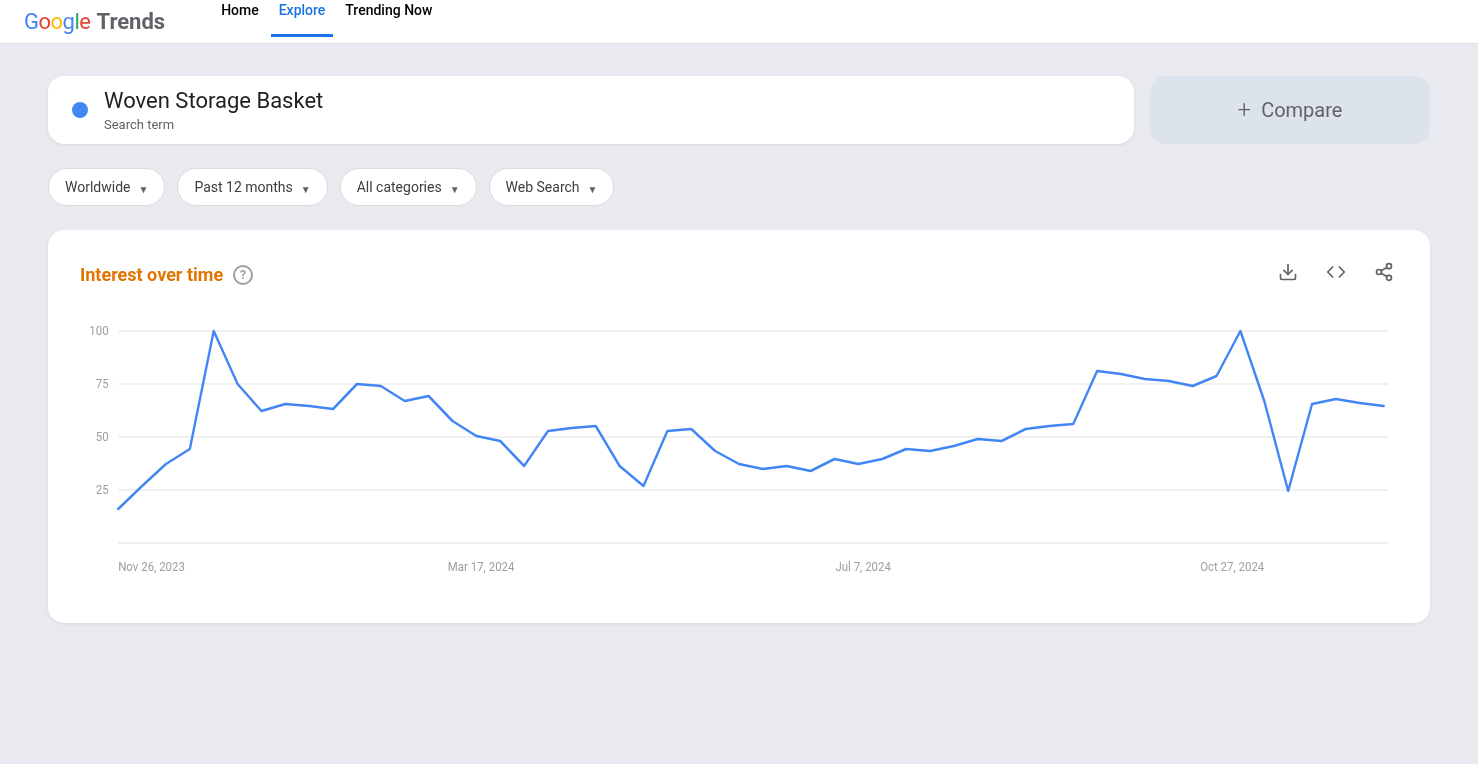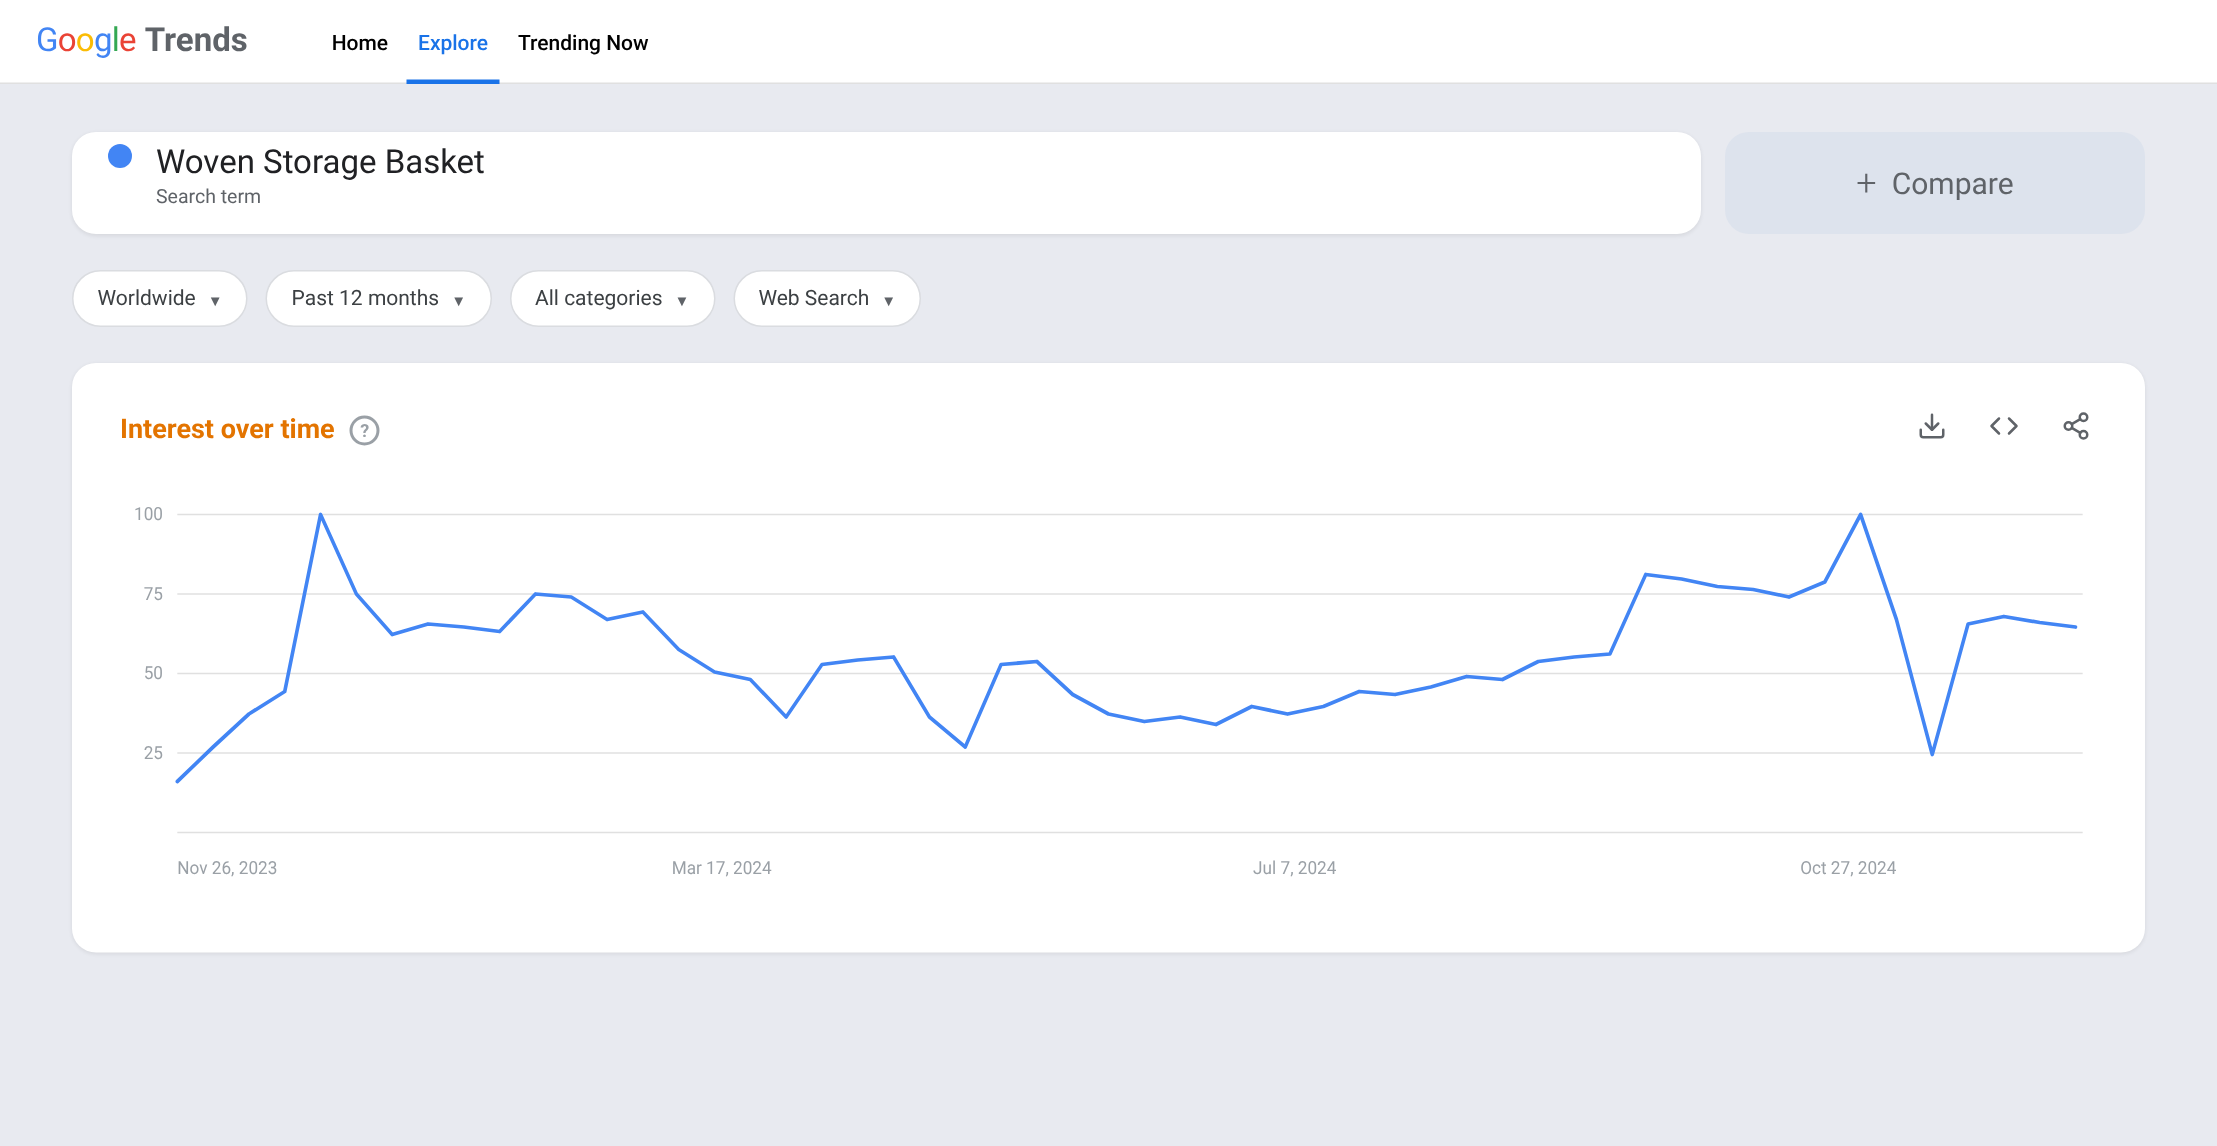--- a/index.html
+++ b/index.html
@@ -7,23 +7,22 @@
       font-family: 'Google Sans', Roboto, Arial, sans-serif;
       background: #e8eaf0;
       min-height: 764px;
       overflow-x: hidden;
     }
 
     
     .header {
       background: #fff;
       display: flex;
-      align-items: center;
       padding: 0 24px;
-      height: 56px;
+      height: 44px;
       border-bottom: 1px solid #e0e0e0;
       gap: 32px;
     }
     .logo {
       display: flex;
       align-items: center;
       gap: 6px;
       text-decoration: none;
       margin-right: 16px;
     }
@@ -69,20 +68,21 @@
       display: flex;
       gap: 16px;
       margin-bottom: 24px;
     }
     .search-card {
       background: #fff;
       border-radius: 16px;
       padding: 8px 24px;
       flex: 1;
       display: flex;
+      align-items: center;
       gap: 16px;
       box-shadow: 0 1px 3px rgba(0,0,0,0.08);
     }
     .search-dot {
       width: 16px;
       height: 16px;
       border-radius: 50%;
       background: #4285F4;
       flex-shrink: 0;
     }

